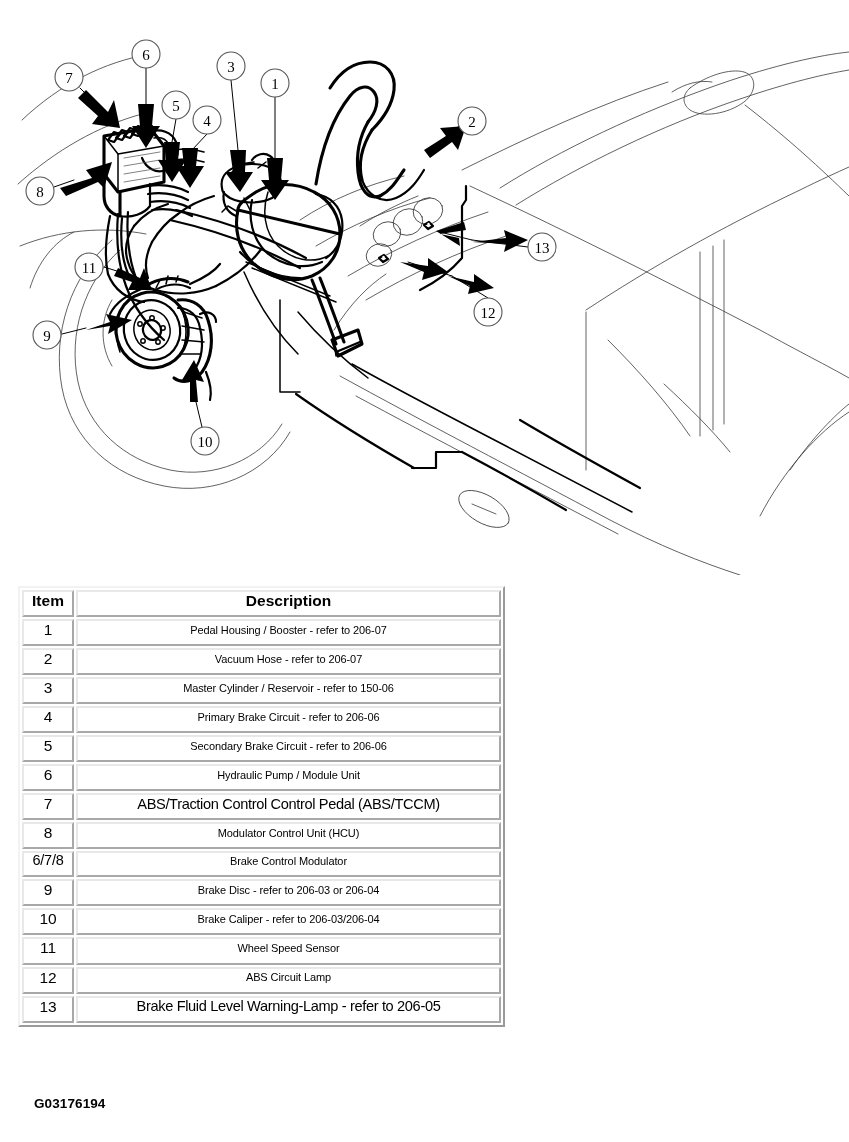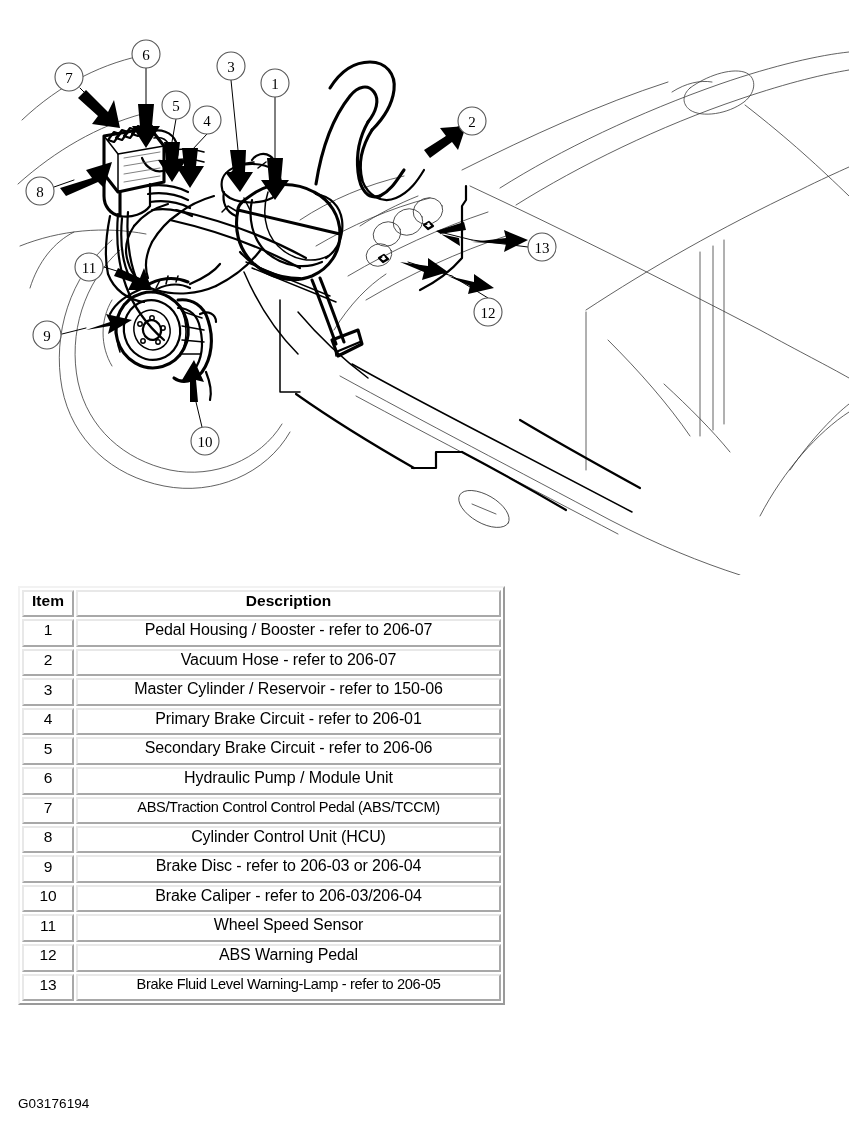--- a/index.html
+++ b/index.html
@@ -75,35 +75,35 @@
   table.parts col.col-item { width: 52px; }
   table.parts td.item-cell,
   table.parts th.item-cell {
     font-size: 15.5px;
   }
   table.parts td.item-cell.narrow {
     font-size: 14.5px;
     letter-spacing: -0.2px;
   }
   table.parts td.desc-cell {
-    font-size: 16px;
+    font-size: 11px;
     letter-spacing: -0.1px;
   }
   table.parts td.desc-cell.tight {
     font-size: 14.6px;
     letter-spacing: -0.35px;
   }
 
   
   #figure-code {
     position: absolute;
-    left: 18px;
+    left: 34px;
     top: 1096px;
     font-size: 13.5px;
-    font-weight: normal;
+    font-weight: bold;
     letter-spacing: 0.1px;
     color: #000;
     text-align: right;
   }
 </style>
 </head>
 <body>
 
 <div id="figure">
   <svg viewBox="0 0 849 575" xmlns="http://www.w3.org/2000/svg">
@@ -469,53 +469,57 @@
       <tr>
         <td class="item-cell">2</td>
         <td class="desc-cell">Vacuum Hose - refer to 206-07</td>
       </tr>
       <tr>
         <td class="item-cell">3</td>
         <td class="desc-cell">Master Cylinder / Reservoir - refer to 150-06</td>
       </tr>
       <tr>
         <td class="item-cell">4</td>
-        <td class="desc-cell">Primary Brake Circuit - refer to 206-01</td>
+        <td class="desc-cell">Primary Brake Circuit - refer to 206-06</td>
       </tr>
       <tr>
         <td class="item-cell">5</td>
         <td class="desc-cell">Secondary Brake Circuit - refer to 206-06</td>
       </tr>
       <tr>
         <td class="item-cell">6</td>
         <td class="desc-cell">Hydraulic Pump / Module Unit</td>
       </tr>
       <tr>
         <td class="item-cell">7</td>
         <td class="desc-cell tight">ABS/Traction Control Control Pedal (ABS/TCCM)</td>
       </tr>
       <tr>
         <td class="item-cell">8</td>
-        <td class="desc-cell">Cylinder Control Unit (HCU)</td>
+        <td class="desc-cell">Modulator Control Unit (HCU)</td>
+      </tr>
+      <tr>
+        <td class="item-cell narrow">6/7/8</td>
+        <td class="desc-cell">Brake Control Modulator</td>
       </tr>
       <tr>
         <td class="item-cell">9</td>
         <td class="desc-cell">Brake Disc - refer to 206-03 or 206-04</td>
       </tr>
       <tr>
         <td class="item-cell">10</td>
         <td class="desc-cell">Brake Caliper - refer to 206-03/206-04</td>
       </tr>
       <tr>
         <td class="item-cell">11</td>
         <td class="desc-cell">Wheel Speed Sensor</td>
       </tr>
       <tr>
         <td class="item-cell">12</td>
-        <td class="desc-cell">ABS Warning Pedal</td>
+        <td class="desc-cell">ABS Circuit Lamp</td>
       </tr>
       <tr>
         <td class="item-cell">13</td>
         <td class="desc-cell tight">Brake Fluid Level Warning-Lamp - refer to 206-05</td>
       </tr>
     </tbody>
   </table>
 </div>
 
 <div id="figure-code">G03176194</div>

